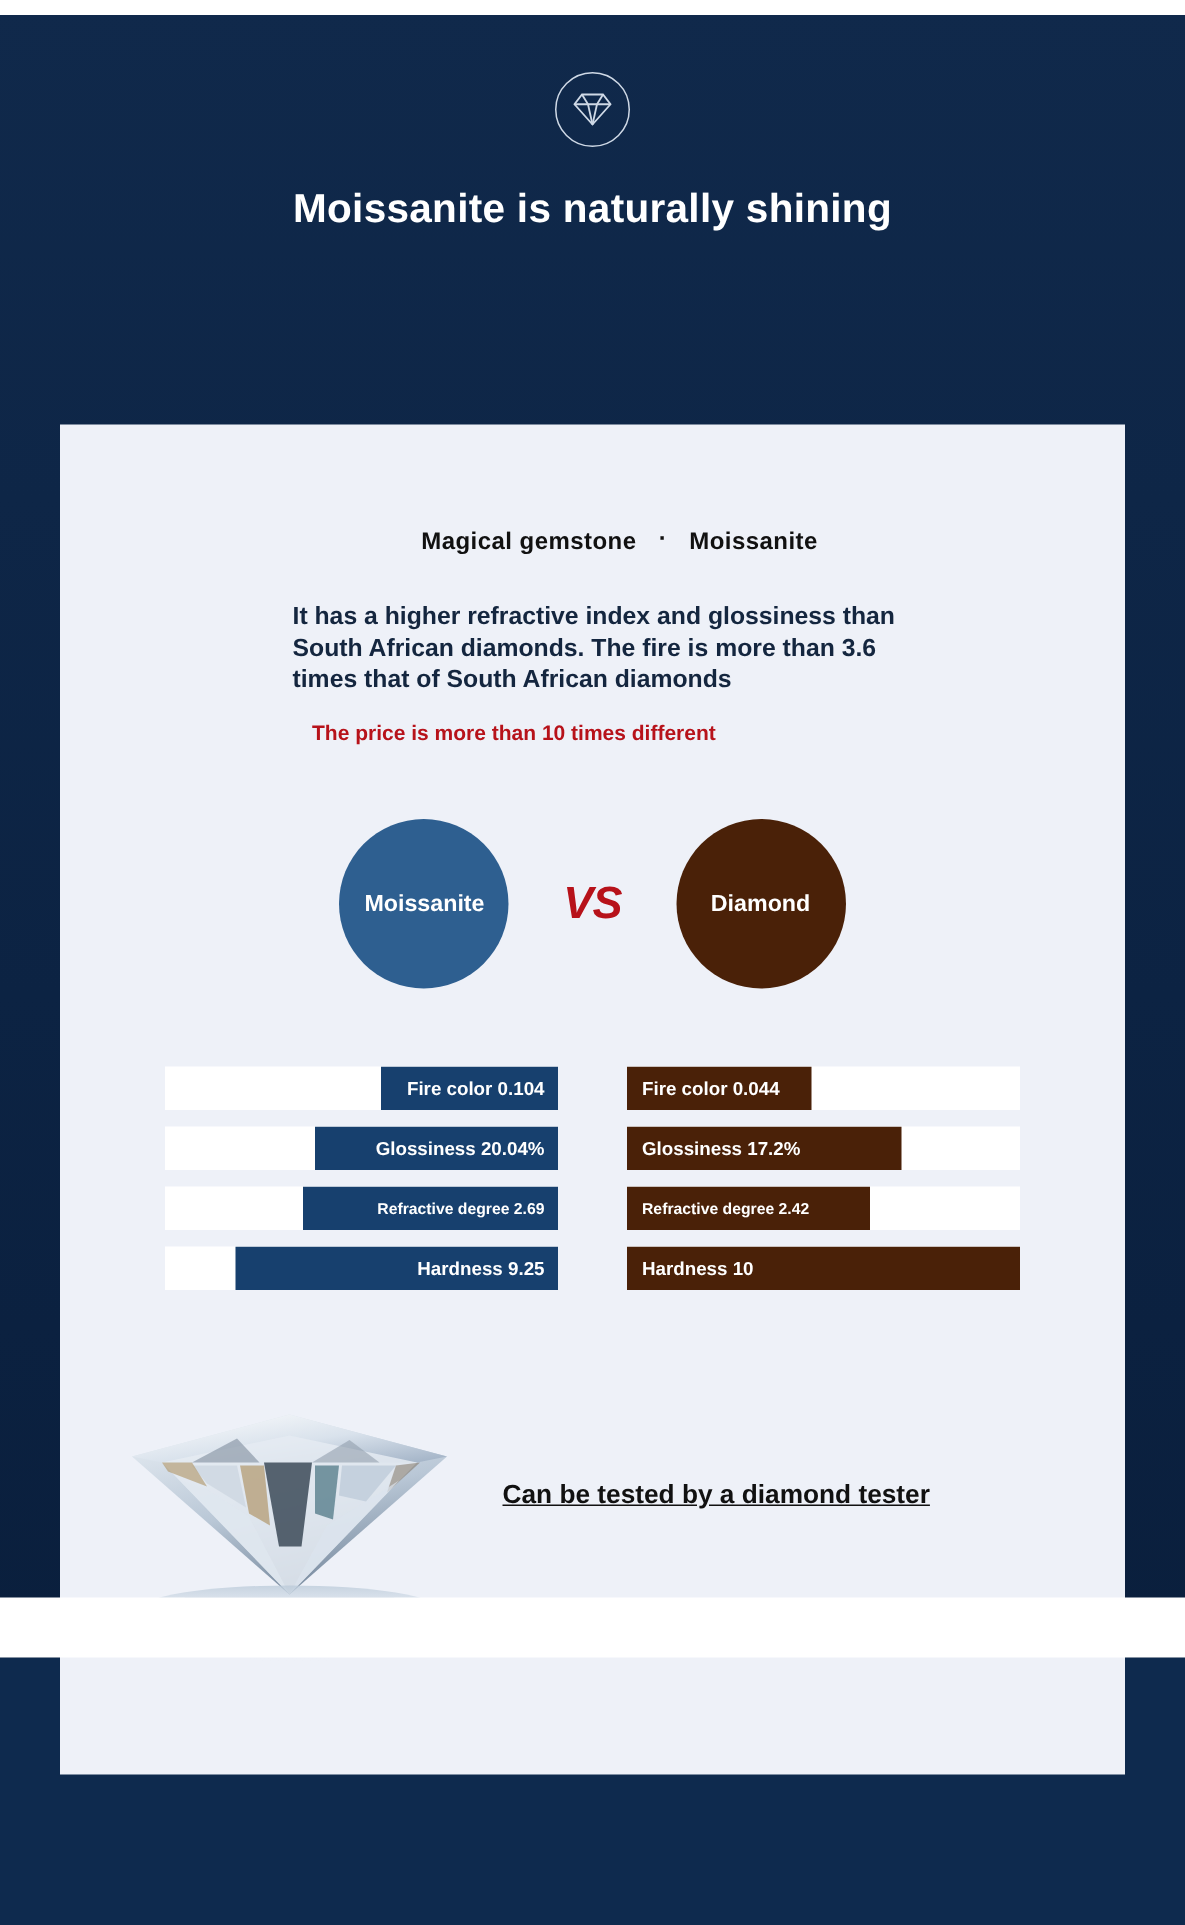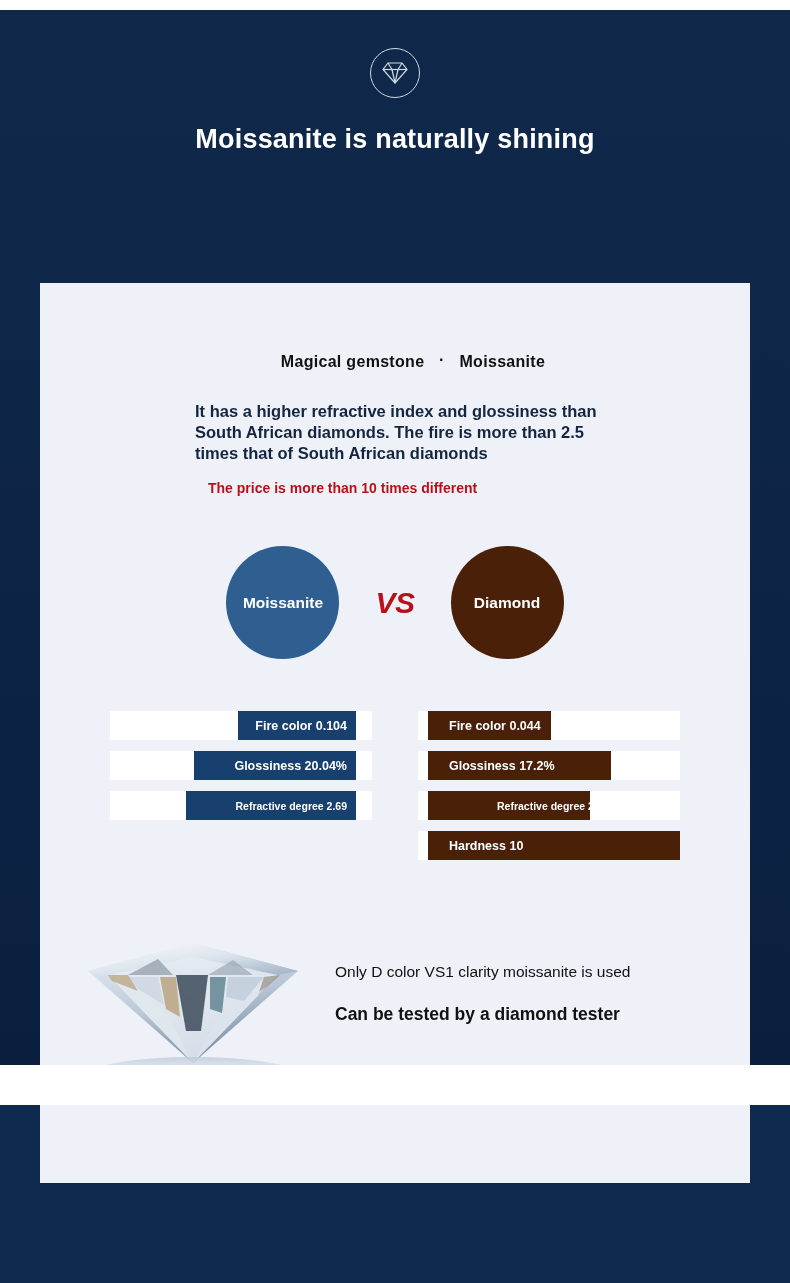--- a/index.html
+++ b/index.html
@@ -143,38 +143,38 @@
   .bar-fill {
     position: absolute;
     top: 0;
     height: 29px;
     display: flex;
     align-items: center;
     color: #ffffff;
     white-space: nowrap;
   }
   .bar-col.left .bar-fill {
-    right: 16px;
+    right: 0;
     background: #17406e;
     justify-content: flex-end;
     padding-right: 9px;
     box-sizing: border-box;
   }
   .bar-col.right .bar-fill {
-    left: 10px;
+    left: 0;
     background: #4a2108;
     justify-content: flex-start;
-    padding-left: 21px;
+    padding-left: 10px;
     box-sizing: border-box;
   }
   .bar-text {
     font-size: 12.5px;
     font-weight: bold;
   }
-  .bar-text.small { font-size: 10.5px; margin-left: 48px; }
+  .bar-text.small { font-size: 10.5px; }
   .footer-area {
     position: relative;
     margin-top: 42px;
     height: 215px;
   }
   .gem-img {
     position: absolute;
     left: 28px;
     top: 0;
     width: 250px;
@@ -188,20 +188,21 @@
   }
   .footer-line1 {
     color: #111111;
     font-size: 15.5px;
   }
   .footer-line2 {
     margin-top: 23px;
     color: #111111;
     font-size: 17.5px;
     font-weight: bold;
+    text-decoration: underline;
   }
 </style>
 </head>
 <body>
 
 <div class="page">
 
   <div class="top-strip"></div>
 
   <div class="hero">
@@ -219,21 +220,21 @@
   </div>
 
   <div class="card">
 
     <div class="card-eyebrow">
       <span>Magical gemstone</span>
       <span class="dot">·</span>
       <span>Moissanite</span>
     </div>
 
-    <div class="desc">It has a higher refractive index and glossiness than South African diamonds. The fire is more than 2.5 times that of South African diamonds</div>
+    <div class="desc">It has a higher refractive index and glossiness than South African diamonds. The fire is more than 3.6 times that of South African diamonds</div>
     <div class="price-note">The price is more than 10 times different</div>
 
     <div class="vs-row">
       <div class="circle moissanite">
         <span>Moissanite</span>
       </div>
       <div class="vs-label">VS</div>
       <div class="circle diamond">
         <span>Diamond</span>
       </div>
@@ -248,20 +249,25 @@
           </div>
         </div>
         <div class="bar-track">
           <div class="bar-fill" style="width:62%">
             <span class="bar-text">Glossiness 20.04%</span>
           </div>
         </div>
         <div class="bar-track">
           <div class="bar-fill" style="width:65%">
             <span class="bar-text small">Refractive degree 2.69</span>
+          </div>
+        </div>
+        <div class="bar-track">
+          <div class="bar-fill" style="width:82%">
+            <span class="bar-text">Hardness 9.25</span>
           </div>
         </div>
       </div>
 
       <div class="bar-col right">
         <div class="bar-track">
           <div class="bar-fill" style="width:47%">
             <span class="bar-text">Fire color 0.044</span>
           </div>
         </div>
@@ -315,21 +321,20 @@
           <polygon points="160,64 196,64 176,88 158,84" fill="#c2cedb" opacity="0.9"></polygon>
           <polygon points="40,62 60,62 70,78 44,68" fill="#a98b55" opacity="0.55"></polygon>
           <polygon points="196,64 212,62 190,82" fill="#7a6c5a" opacity="0.5"></polygon>
           <polygon points="70,80 98,98 125,150 52,74" fill="#dfe7ef" opacity="0.75"></polygon>
           <polygon points="176,88 150,104 125,150 198,74" fill="#dbe4ee" opacity="0.7"></polygon>
           <ellipse cx="125" cy="160" rx="100" ry="16" fill="url(#refl)"></ellipse>
           <polygon points="55,152 125,152 195,152 150,196 100,196" fill="url(#refl)" opacity="0.6"></polygon>
         </svg>
       </div>
       <div class="footer-lines">
-        <div class="footer-line1">Only D color VS1 clarity moissanite is used</div>
         <div class="footer-line2">Can be tested by a diamond tester</div>
       </div>
     </div>
 
   </div>
 
   <div class="bottom-strip"></div>
 
 </div>
 

